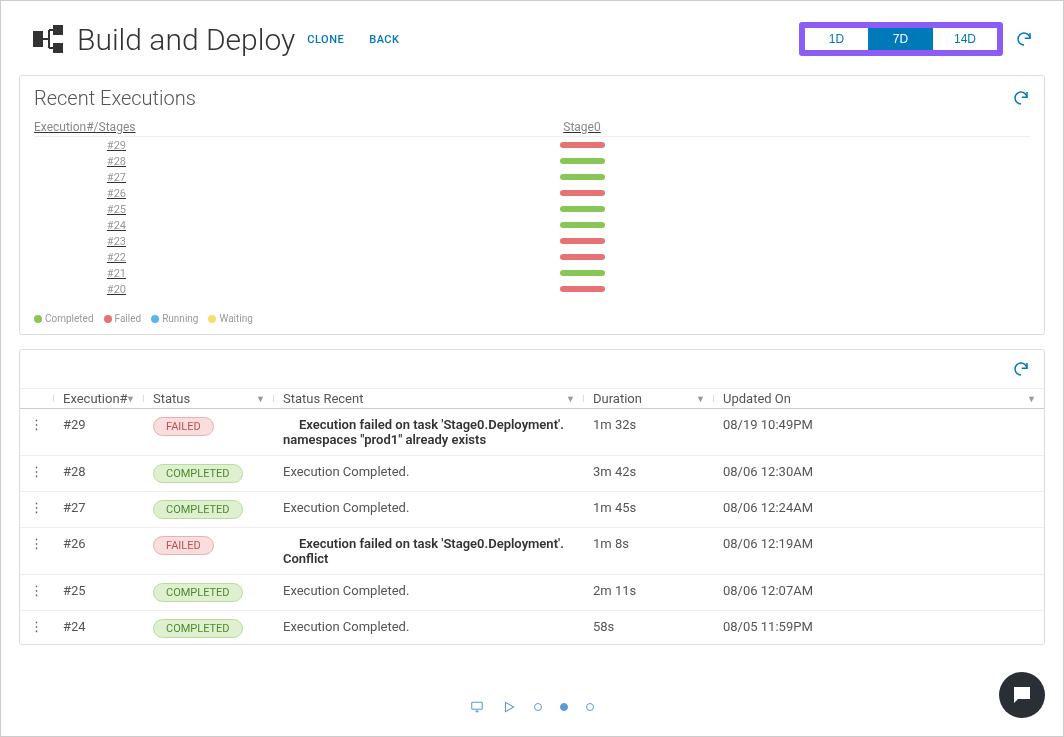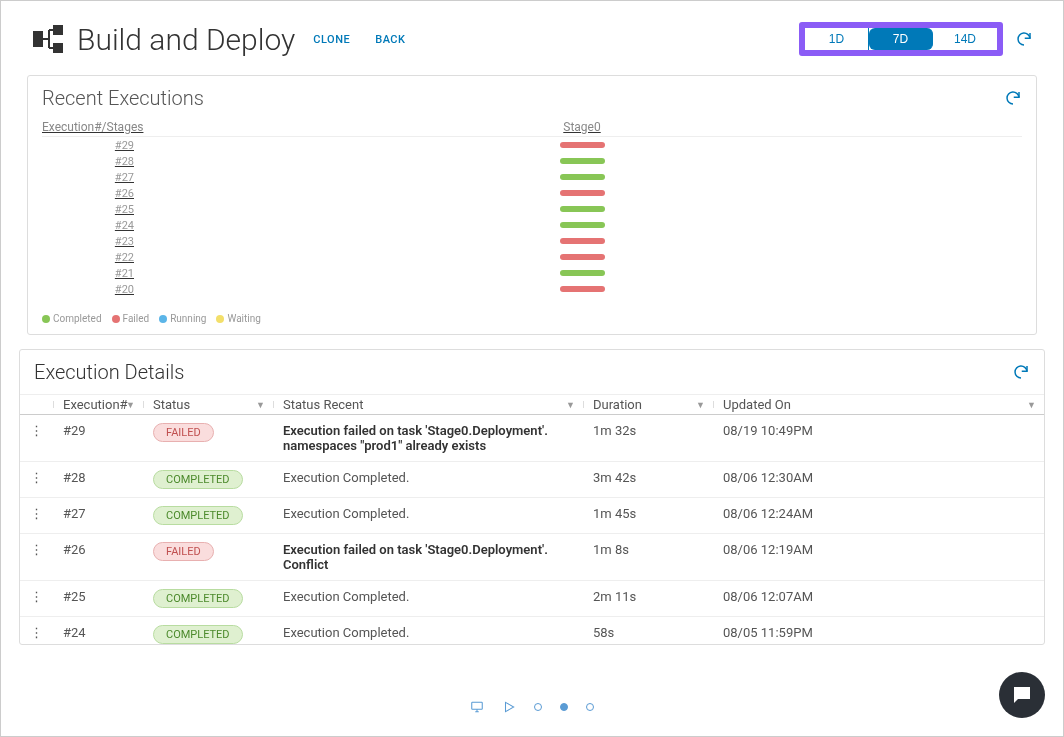--- a/index.html
+++ b/index.html
@@ -21,21 +21,21 @@
   }
   .header .icon-wrap {
     width: 36px; height: 36px;
     margin-right: 10px;
     position: relative;
   }
   .header h1 {
     font-weight: 300;
     font-size: 30px;
     color: #333;
-    margin-right: 18px;
+    margin-right: 12px;
   }
   .header .link {
     color: #0079b8;
     font-size: 11px;
     font-weight: 500;
     letter-spacing: 0.5px;
     margin-right: 25px;
     cursor: pointer;
   }
   .header .spacer { flex: 1; }
@@ -49,29 +49,29 @@
     width: 64px;
     height: 22px;
     font-size: 12px;
     background: #fff;
     color: #0079b8;
     border: none;
     border-right: 1px solid #0079b8;
     cursor: pointer;
   }
   .range-btn:last-child { border-right: none; }
-  .range-btn.active { background: #0079b8; color: #fff; border-radius: 6px; }
+  .range-btn.active { background: #0079b8; color: #fff; }
   .refresh-icon {
     width: 18px; height: 18px;
     margin-left: 12px;
     cursor: pointer;
     color: #0079b8;
   }
   .panel {
-    margin: 8px 26px;
+    margin: 8px 18px;
     border: 1px solid #ddd;
     border-radius: 3px;
     background: #fff;
   }
   .panel-header {
     display: flex;
     align-items: center;
     padding: 10px 14px 6px 14px;
   }
   .panel-header .title {
@@ -174,21 +174,21 @@
   .col-upd { }
   .badge {
     display: inline-block;
     padding: 2px 12px;
     border-radius: 12px;
     font-size: 11px;
     font-weight: 400;
   }
   .badge.failed { background: #fadddd; color: #c05050; border: 1px solid #e8b0b0; }
   .badge.completed { background: #dff0d0; color: #4c8a2c; border: 1px solid #b8dca0; }
-  .status-msg.bold { font-weight: 600; color: #333; }
+  .status-msg.bold { font-weight: 600; color: #333; margin-left: 16px; }
 
   .footer-dots {
     position: absolute;
     bottom: 22px;
     left: 0; right: 0;
     display: flex;
     justify-content: center;
     gap: 18px;
     align-items: center;
     color: #5a9bd4;
@@ -324,21 +324,20 @@
   <div class="legend">
     <span><span class="legend-dot completed"></span><span>Completed</span></span>
     <span><span class="legend-dot failed"></span><span>Failed</span></span>
     <span><span class="legend-dot running"></span><span>Running</span></span>
     <span><span class="legend-dot waiting"></span><span>Waiting</span></span>
   </div>
 </div>
 
 <div class="details-panel">
   <div class="panel-header">
-    <span class="title" style="color:#333">Execution Details</span>
     <div class="spacer"></div>
     <span class="refresh-icon">
       <svg viewBox="0 0 24 24" width="18" height="18" fill="none" stroke="#0079b8" stroke-width="2">
         <path d="M20 11A8 8 0 1 0 12 20"></path>
         <path d="M20 4 V11 H13"></path>
       </svg>
     </span>
   </div>
   <table class="table">
     <thead>

